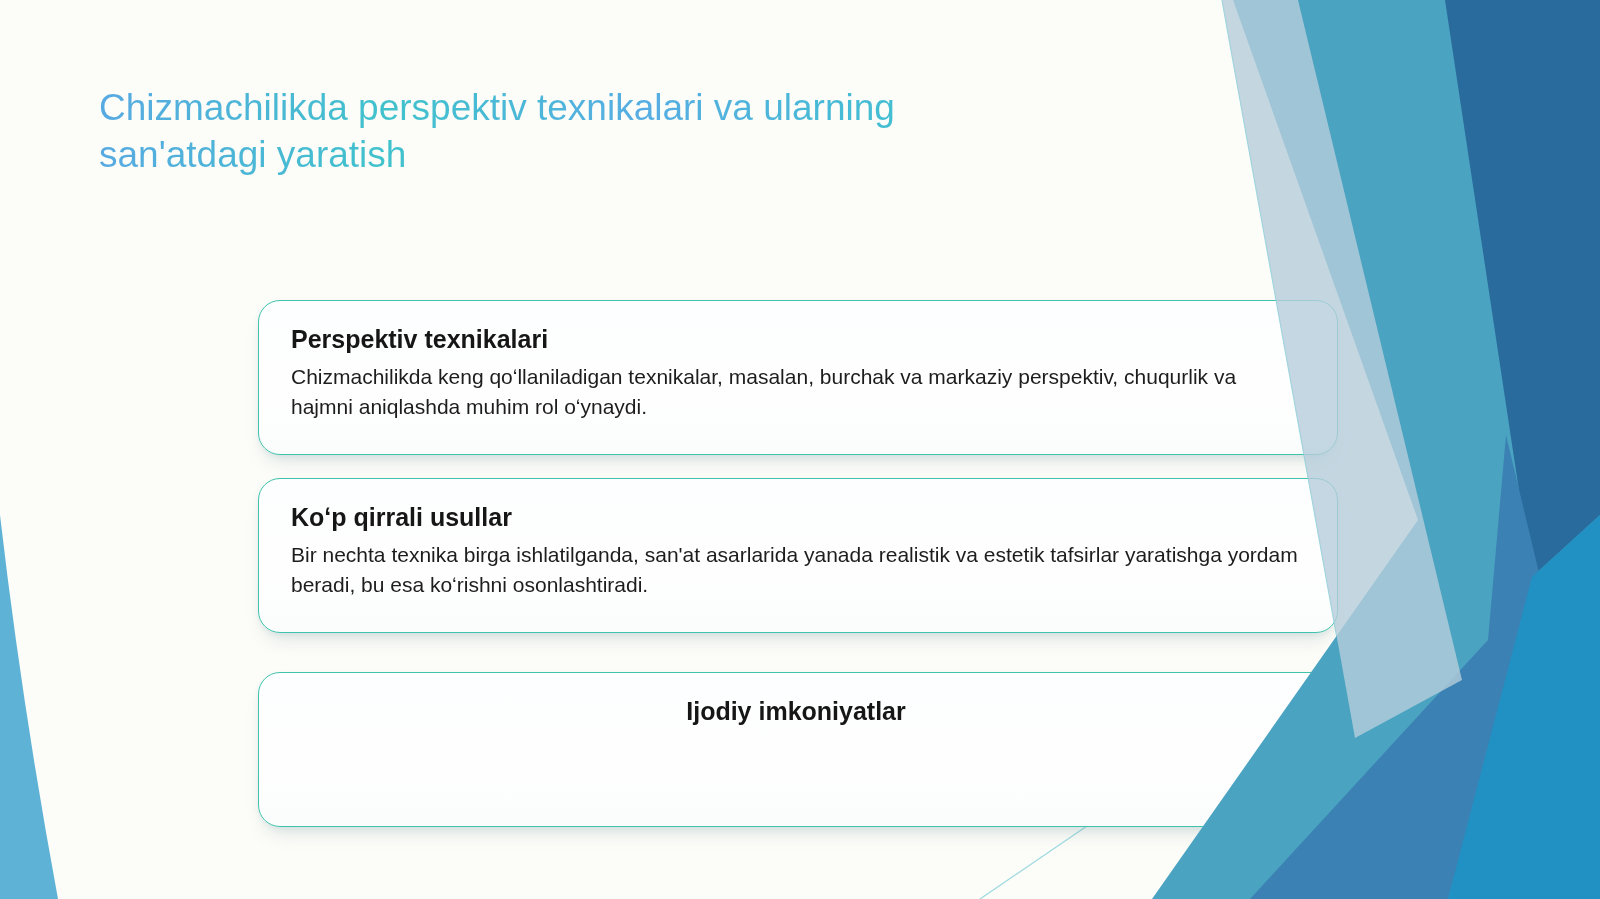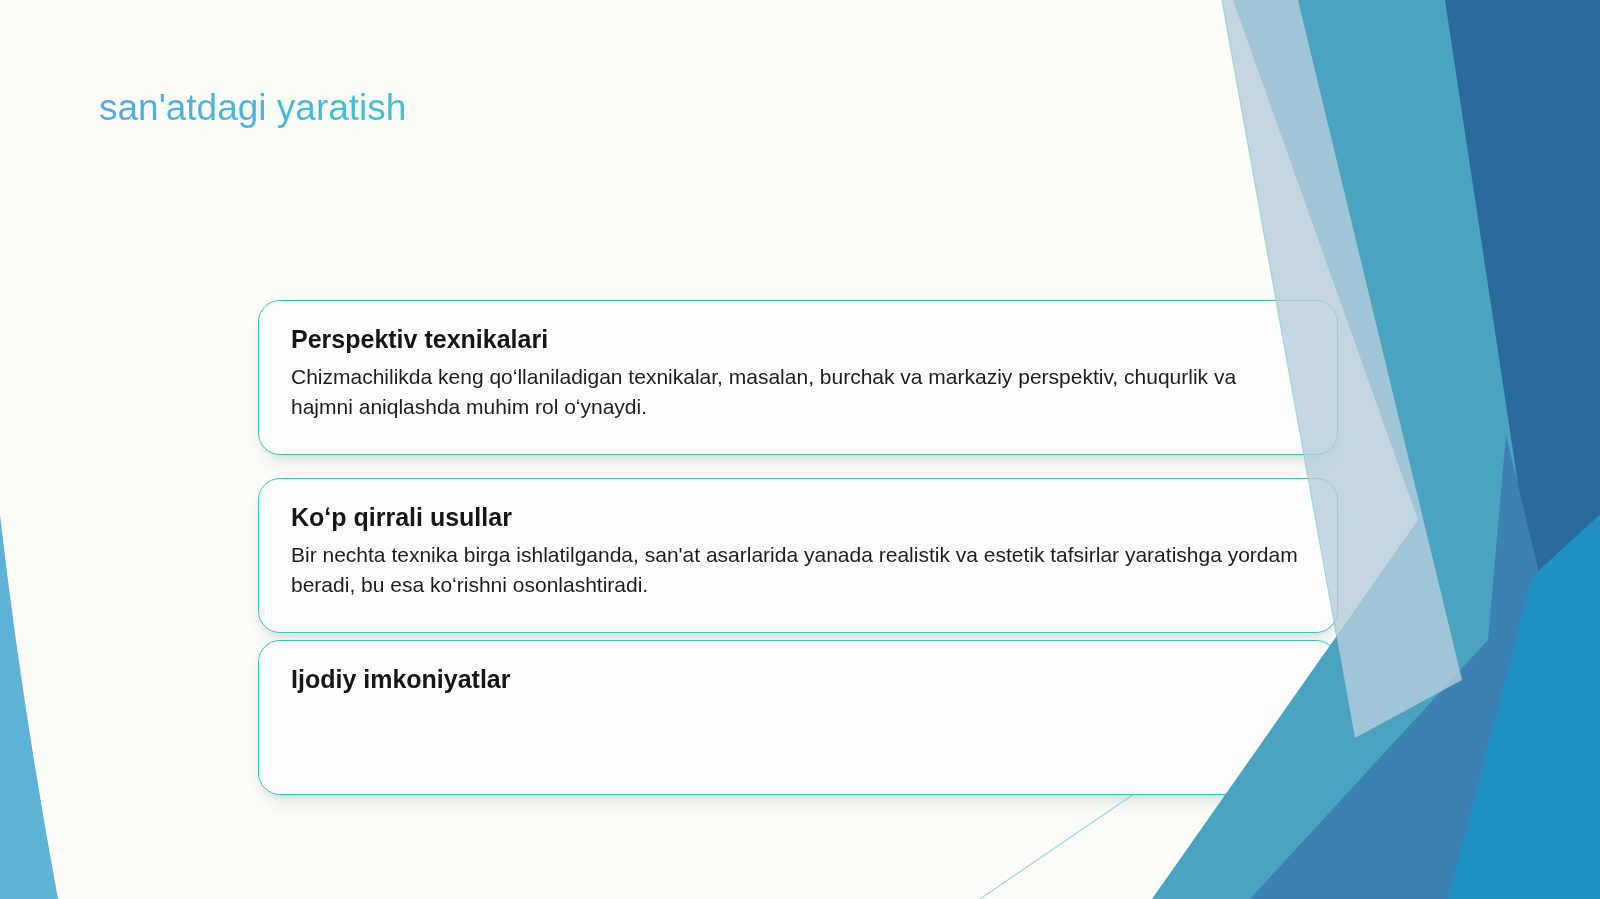--- a/index.html
+++ b/index.html
@@ -29,41 +29,42 @@
   .card {
     position: absolute; left: 258px; width: 1080px; height: 155px; z-index: 10;
     box-sizing: border-box;
     border: 1.5px solid #40c3ad; border-radius: 22px;
     background: linear-gradient(180deg, #fdfeff 0%, #fefefe 55%, #fbfdfc 100%);
     box-shadow: 0 12px 18px -8px rgba(110,150,160,0.28), 0 2px 5px rgba(130,170,175,0.12);
     padding: 23px 36px 0 32px;
   }
   .card-1 { top: 300px; }
   .card-2 { top: 478px; }
-  .card-3 { top: 640px; }
+  .card-3 { top: 672px; text-align: center; }
 
   .card h3 {
     margin: 0 0 7px 0; font-size: 25px; line-height: 31px;
     font-weight: 700; color: #161616;
   }
   .card p {
     margin: 0; font-size: 21px; line-height: 30px; color: #1d1d1d;
   }
 </style>
 </head>
 <body>
 
 <div class="stage">
 
   <svg class="bg-deco" viewBox="0 0 1600 899" aria-hidden="true">
     <path d="M0,515 Q22,705 58,899 L0,899 Z" fill="#5db2d5"></path>
     <line x1="980" y1="899" x2="1352" y2="645" stroke-width="1.3" opacity="0.75" stroke="#7fd0d8"></line>
   </svg>
 
   <h1 class="slide-title">
+    <span>Chizmachilikda perspektiv texnikalari va ularning</span>
     <span>san'atdagi yaratish</span>
   </h1>
 
   <div class="card card-2">
     <h3>Koʻp qirrali usullar</h3>
     <p>Bir nechta texnika birga ishlatilganda, san'at asarlarida yanada realistik va estetik tafsirlar yaratishga yordam beradi, bu esa koʻrishni osonlashtiradi.</p>
   </div>
 
   <div class="card card-1">
     <h3>Perspektiv texnikalari</h3>

